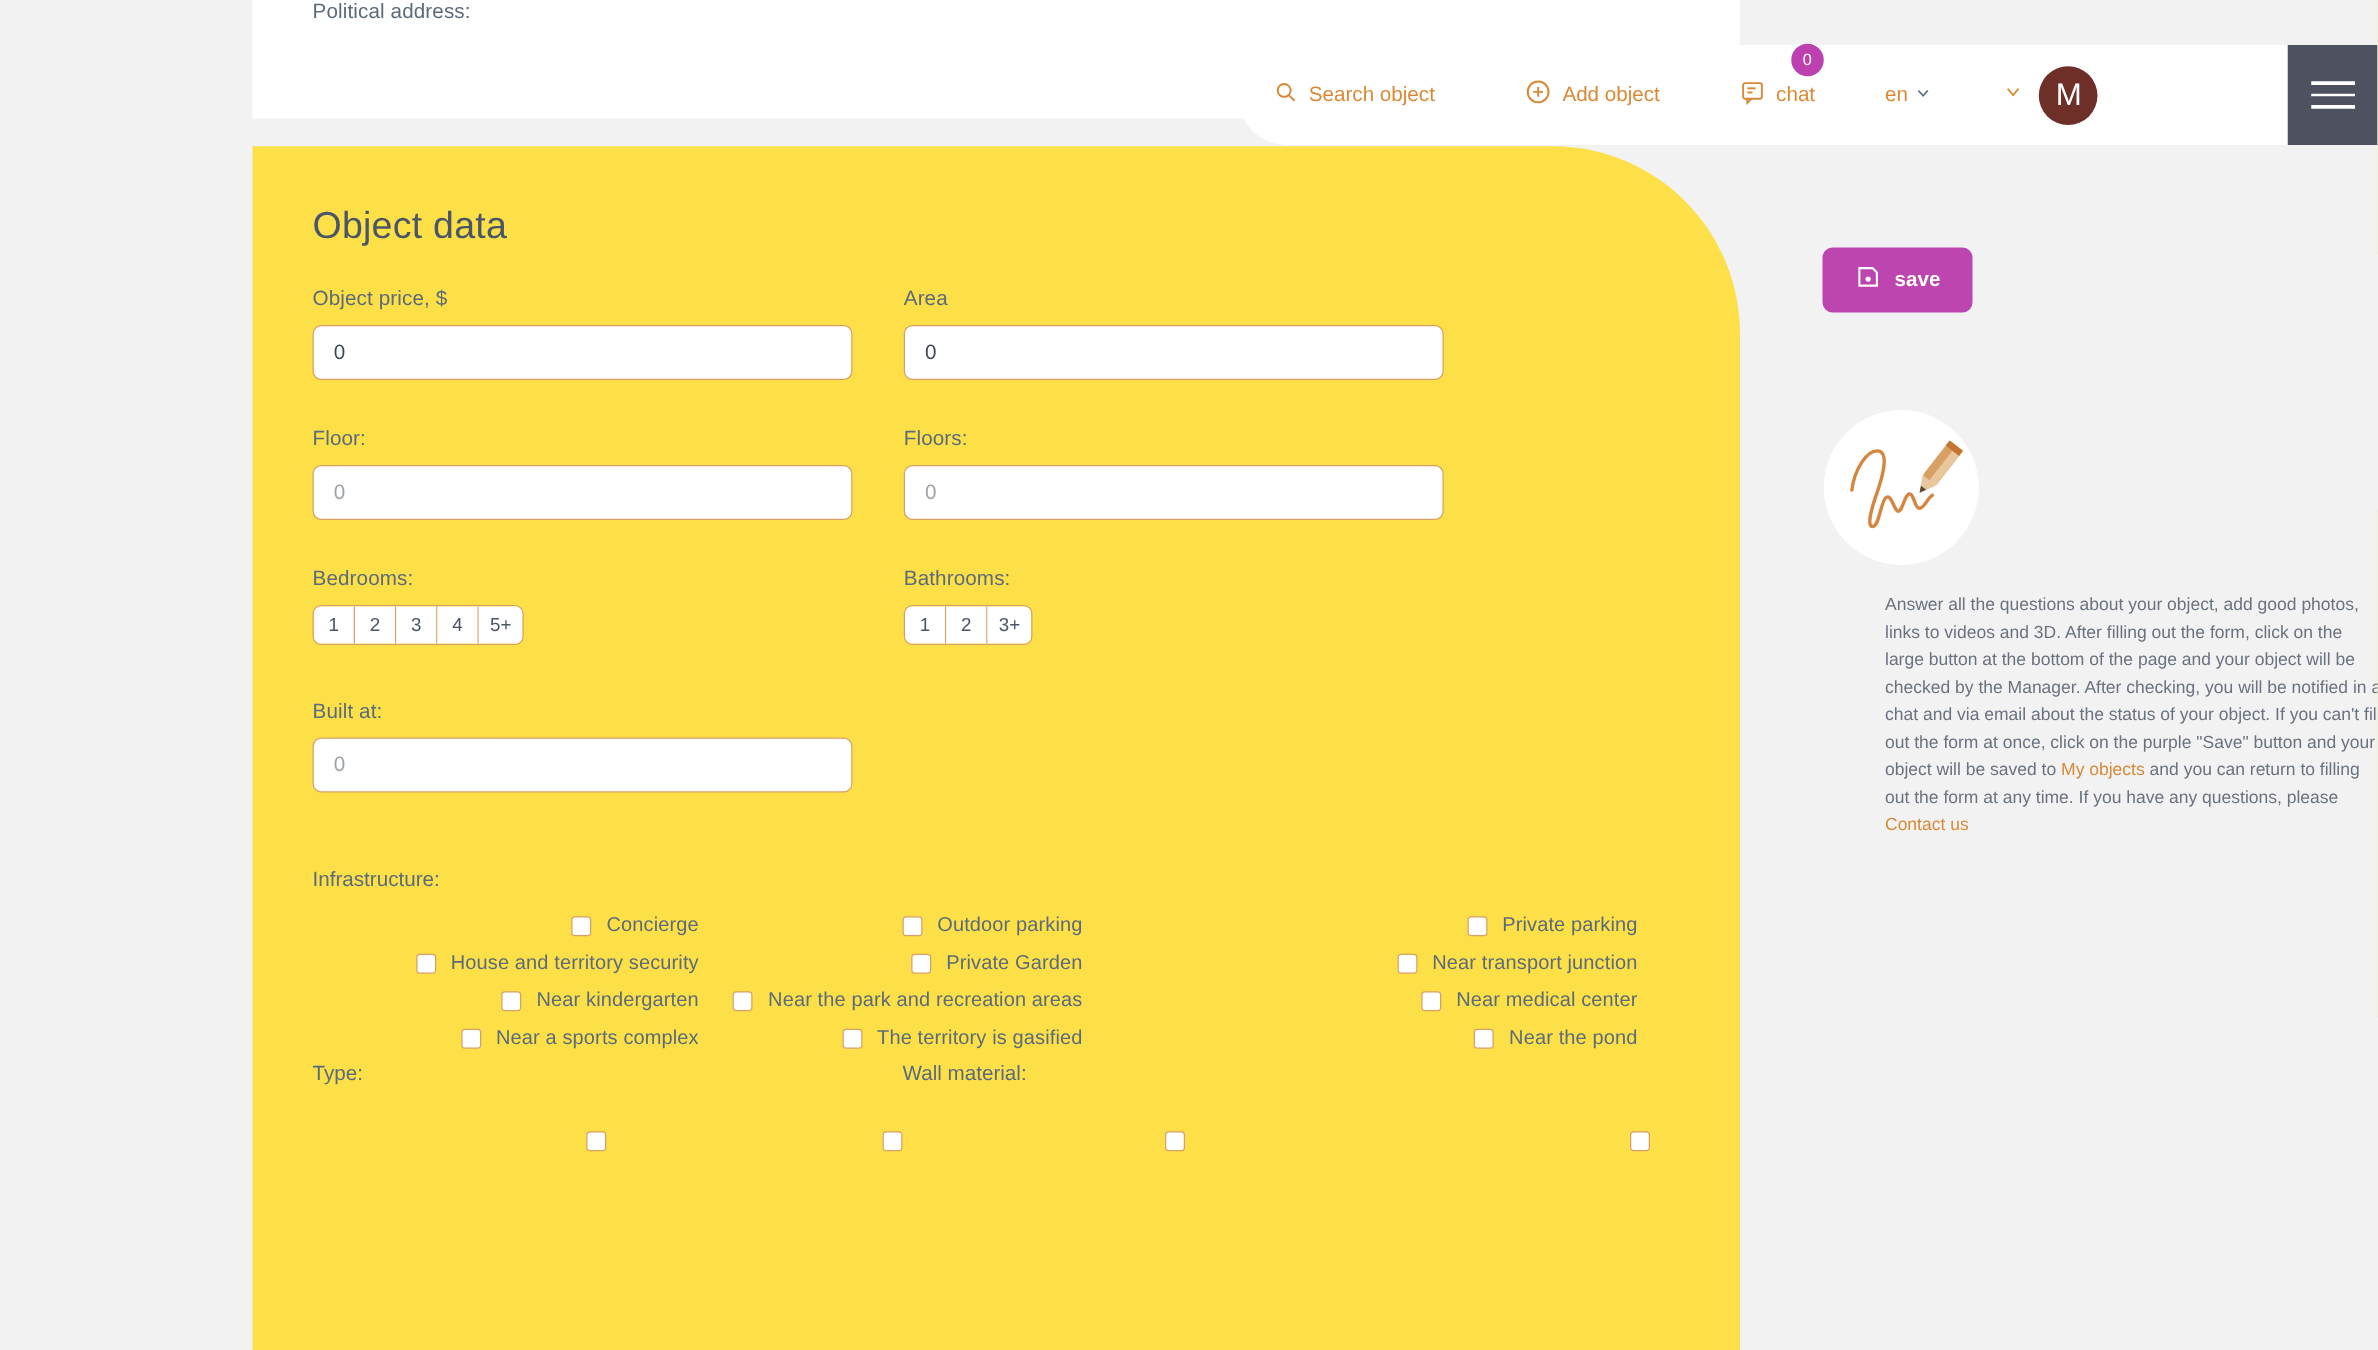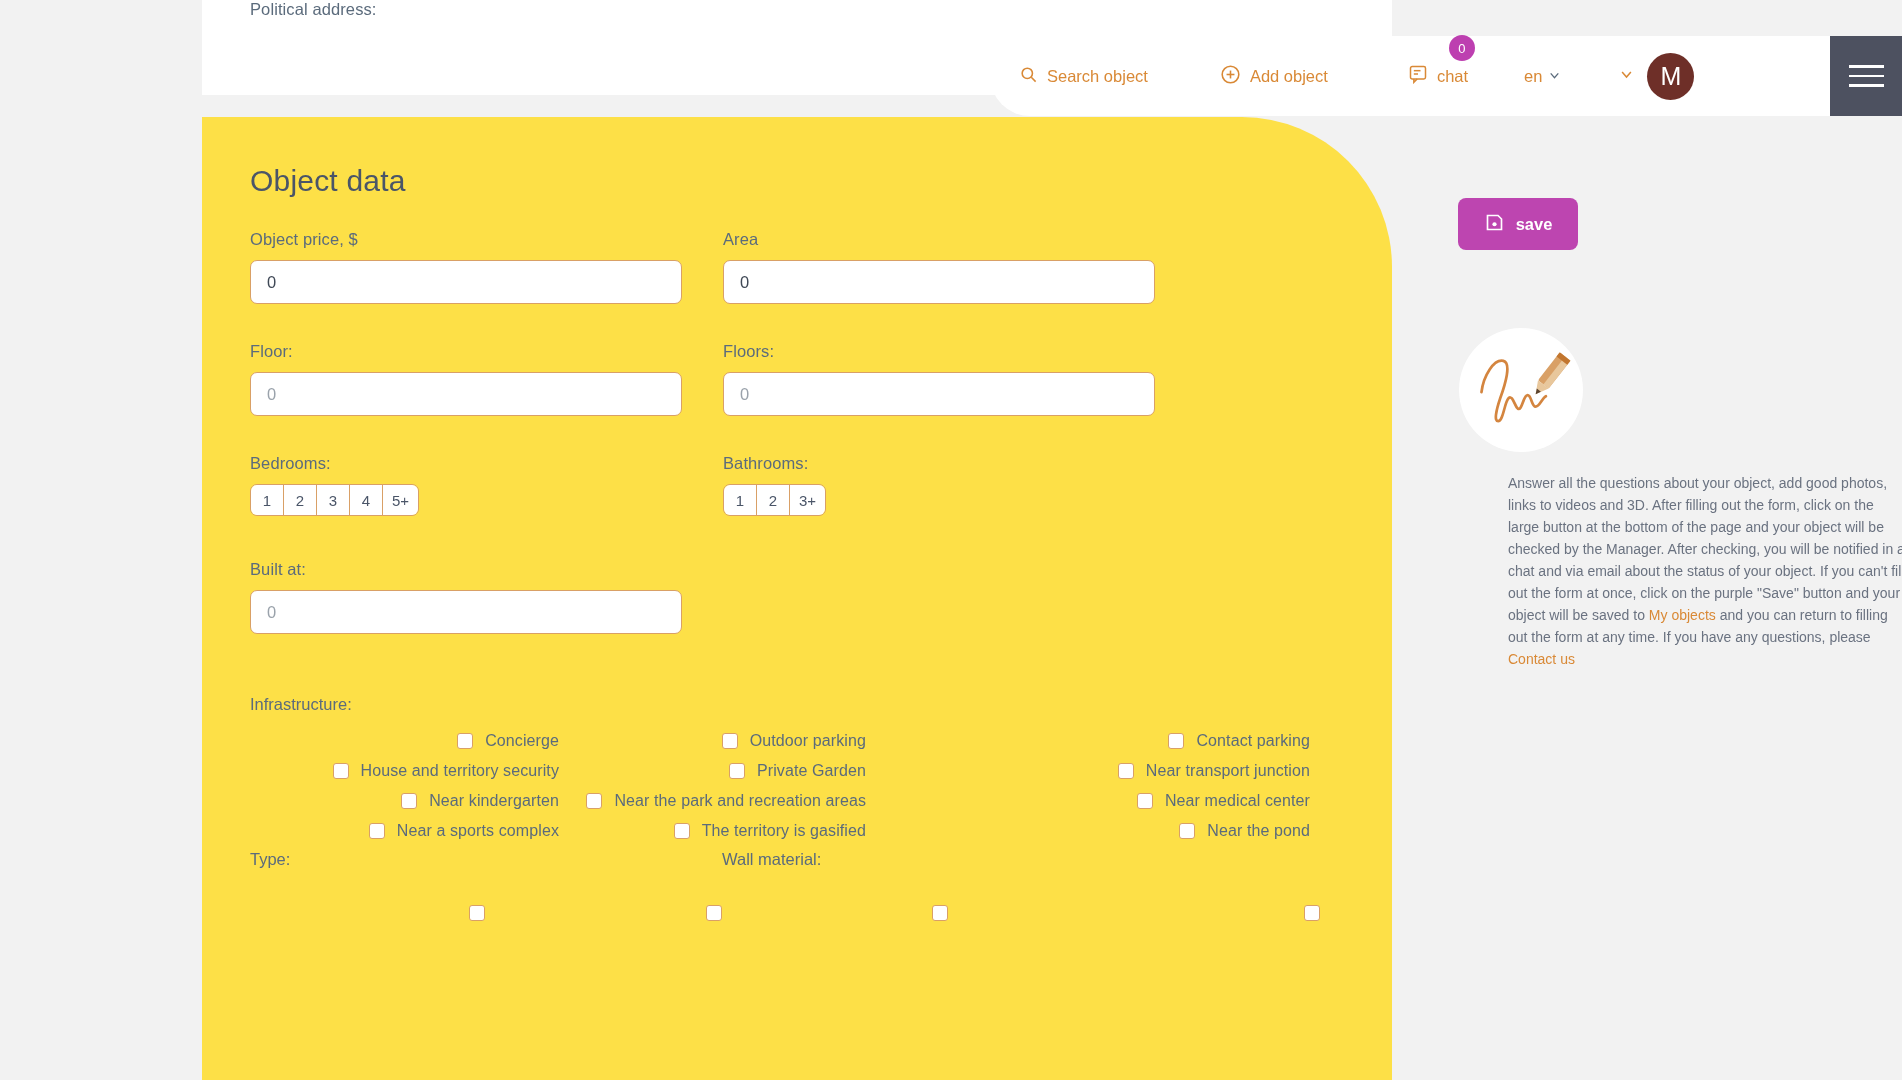--- a/index.html
+++ b/index.html
@@ -181,21 +181,21 @@
   .hdr-item {
     display: flex;
     align-items: center;
     gap: 9px;
     color: #d98936;
     font-size: 16.5px;
     cursor: pointer;
     white-space: nowrap;
   }
   .hdr-search { margin-right: 72px; }
-  .hdr-add    { margin-right: 80px; align-items: center; }
+  .hdr-add    { margin-right: 64px; align-items: center; }
   .hdr-chat   { position: relative; margin-right: 56px; }
   .hdr-lang   { margin-right: 58px; gap: 6px; }
   .hdr-caret  { margin-right: 13px; }
 
   .badge {
     position: absolute;
     left: 41px;
     top: -29px;
     min-width: 26px;
     height: 26px;
@@ -348,21 +348,21 @@
           <div class="cb-item">
             <span class="cb-box"></span>
             <span class="cb-text">Concierge</span>
           </div>
           <div class="cb-item">
             <span class="cb-box"></span>
             <span class="cb-text">Outdoor parking</span>
           </div>
           <div class="cb-item">
             <span class="cb-box"></span>
-            <span class="cb-text">Contact parking</span>
+            <span class="cb-text">Private parking</span>
           </div>
           <div class="cb-item">
             <span class="cb-box"></span>
             <span class="cb-text">House and territory security</span>
           </div>
           <div class="cb-item">
             <span class="cb-box"></span>
             <span class="cb-text">Private Garden</span>
           </div>
           <div class="cb-item">

